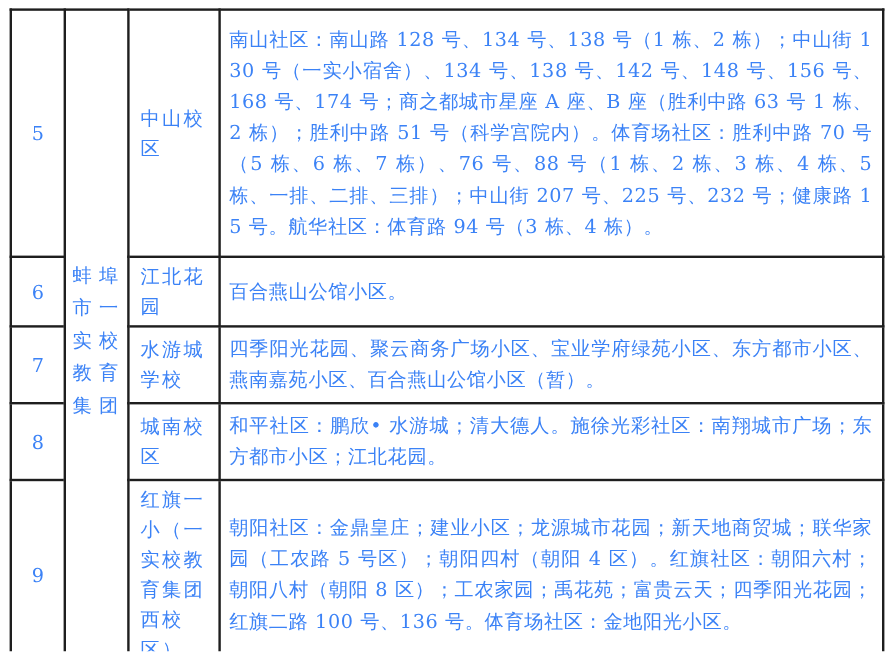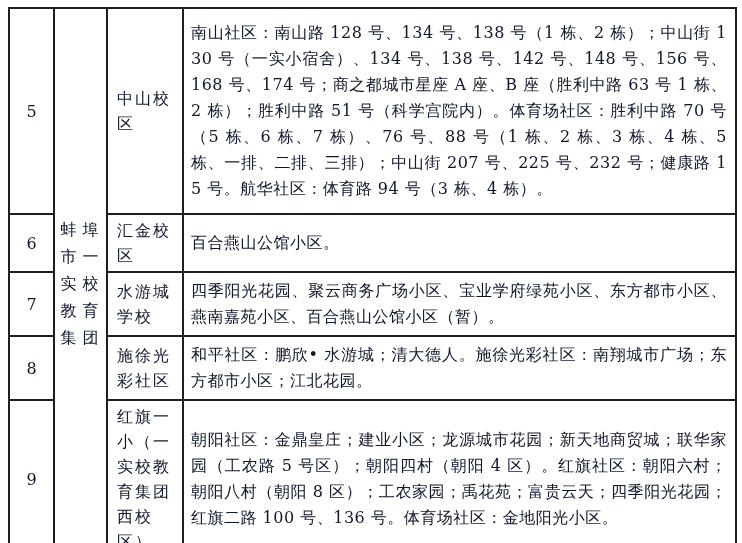--- a/index.html
+++ b/index.html
@@ -25,21 +25,21 @@
     table-layout: fixed;
   }
   col.c-num    { width: 45px; }
   col.c-group  { width: 53px; }
   col.c-campus { width: 76px; }
   col.c-desc   { width: 553px; }
   td {
     border: 2px solid #1e1e1e;
     vertical-align: middle;
     font-size: 16px;
-    color: #0f172a;
+    color: #3b82f6;
     background: #ffffff;
   }
   td.num {
     text-align: center;
     font-size: 16px;
   }
   td.group {
     text-align: center;
     padding: 0 3px;
   }
@@ -82,31 +82,31 @@
       <tr style="height:206px;">
         <td class="num">5</td>
         <td class="group" rowspan="5">
           <div class="vtext">蚌埠市一实校教育集团</div>
         </td>
         <td class="campus">中山校区</td>
         <td class="desc">南山社区：南山路 128 号、134 号、138 号（1 栋、2 栋）；中山街 130 号（一实小宿舍）、134 号、138 号、142 号、148 号、156 号、168 号、174 号；商之都城市星座 A 座、B 座（胜利中路 63 号 1 栋、2 栋）；胜利中路 51 号（科学宫院内）。体育场社区：胜利中路 70 号（5 栋、6 栋、7 栋）、76 号、88 号（1 栋、2 栋、3 栋、4 栋、5 栋、一排、二排、三排）；中山街 207 号、225 号、232 号；健康路 15 号。航华社区：体育路 94 号（3 栋、4 栋）。</td>
       </tr>
       <tr style="height:51px;">
         <td class="num">6</td>
-        <td class="campus">汇金校区</td>
+        <td class="campus">江北花园</td>
         <td class="desc">百合燕山公馆小区。</td>
       </tr>
       <tr style="height:55px;">
         <td class="num">7</td>
         <td class="campus">水游城学校</td>
         <td class="desc">四季阳光花园、聚云商务广场小区、宝业学府绿苑小区、东方都市小区、燕南嘉苑小区、百合燕山公馆小区（暂）。</td>
       </tr>
       <tr style="height:62px;">
         <td class="num">8</td>
-        <td class="campus">施徐光彩社区</td>
+        <td class="campus">城南校区</td>
         <td class="desc">和平社区：鹏欣• 水游城；清大德人。施徐光彩社区：南翔城市广场；东方都市小区；江北花园。</td>
       </tr>
       <tr style="height:144px;">
         <td class="num">9</td>
         <td class="campus">红旗一小（一实校教育集团西校区）</td>
         <td class="desc">朝阳社区：金鼎皇庄；建业小区；龙源城市花园；新天地商贸城；联华家园（工农路 5 号区）；朝阳四村（朝阳 4 区）。红旗社区：朝阳六村；朝阳八村（朝阳 8 区）；工农家园；禹花苑；富贵云天；四季阳光花园；红旗二路 100 号、136 号。体育场社区：金地阳光小区。</td>
       </tr>
 
     </tbody>
   </table>

